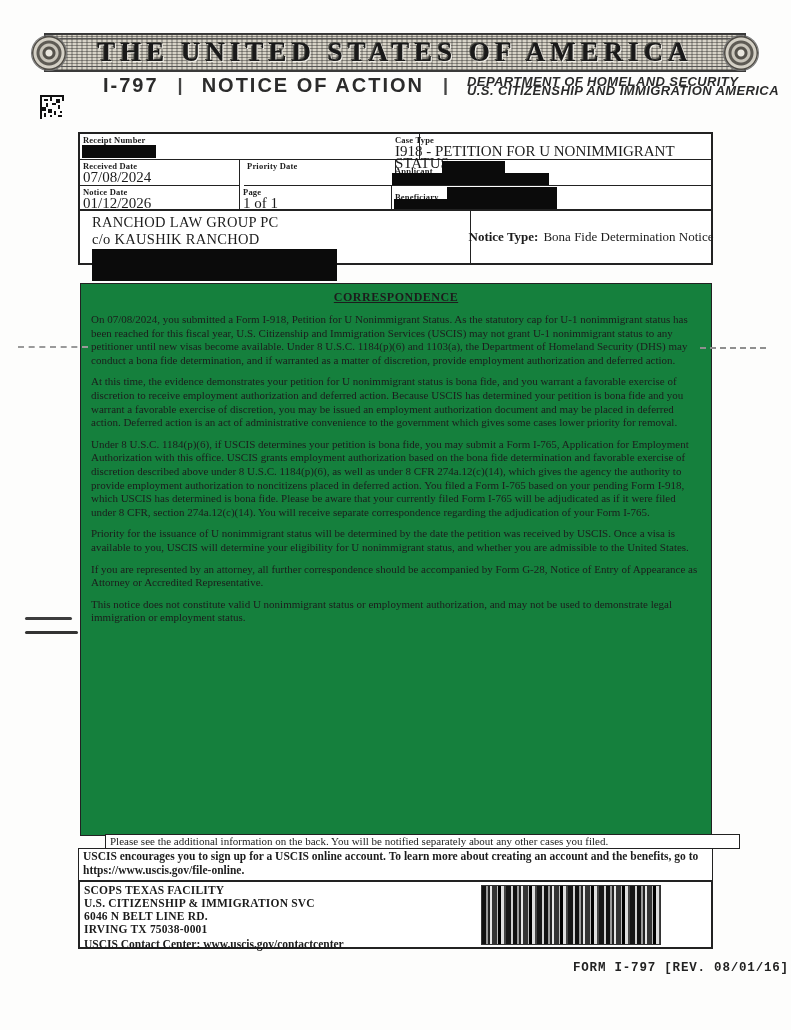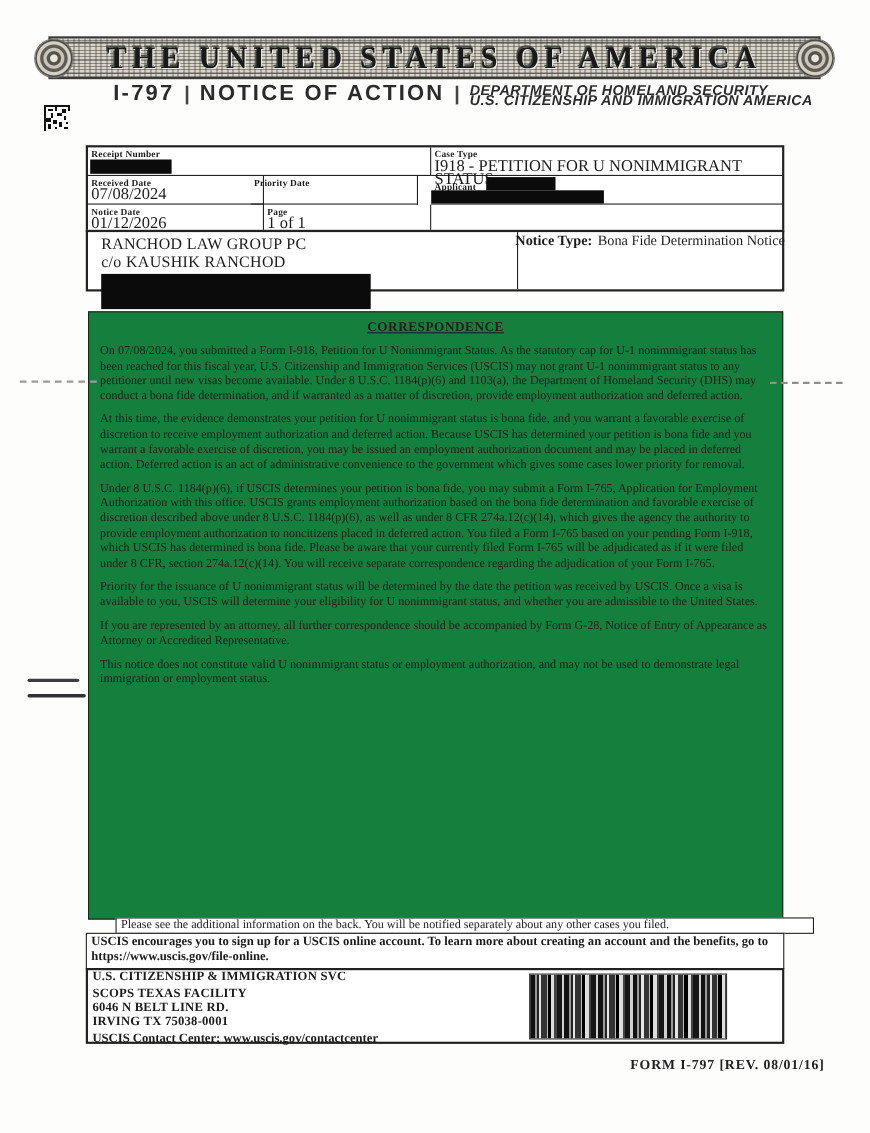--- a/index.html
+++ b/index.html
@@ -31,21 +31,21 @@
     position:absolute;top:50%;width:34px;height:34px;border-radius:50%;
     transform:translateY(-50%);
     background:radial-gradient(circle at 50% 50%, #e9e6dd 0 3px, #55524b 4px 6px, #c9c5ba 7px 9px, #5e5b54 10px 12px, #d4d0c5 13px 15px, #4d4a44 16px 17px);
     box-shadow:0 0 0 1px #777;
   }
   .rosette.left{left:-14px;}
   .rosette.right{right:-14px;}
 
   
   .subheader{
-    position:absolute;left:103px;top:74px;display:flex;align-items:center;gap:9px;
+    position:absolute;left:103px;top:74px;display:flex;align-items:center;gap:19px;
     font-family:"Liberation Sans", sans-serif;color:#2b2b2b;
   }
   .form-code,.form-name{font-size:20px;font-weight:bold;letter-spacing:2px;white-space:nowrap;}
   .hdr-sep{font-size:18px;font-weight:bold;color:#444;}
   .dept-block{display:flex;flex-direction:column;justify-content:center;line-height:9px;}
   .dept-line{font-size:13px;font-weight:bold;letter-spacing:.4px;white-space:nowrap;font-style:italic;}
 
   .datamatrix{position:absolute;left:40px;top:95px;width:24px;height:24px;}
 
   
@@ -61,21 +61,21 @@
   
   .addr-row{
     position:absolute;left:78px;top:209px;width:635px;height:56px;
     border:2px solid #222;box-sizing:border-box;background:#fff;
   }
   .addr-left{position:absolute;left:0;top:0;width:391px;height:100%;border-right:1.5px solid #222;box-sizing:border-box;}
   .addr-line{font-size:14.5px;line-height:17px;padding-left:12px;letter-spacing:.3px;}
   .addr-line.first{padding-top:3px;}
   .notice-type{
     position:absolute;left:391px;top:0;right:0;height:100%;
-    display:flex;justify-content:center;font-size:13px;white-space:nowrap;
+    display:flex;align-items:center;justify-content:center;font-size:13px;white-space:nowrap;
   }
   .notice-type b{margin-right:5px;}
 
   
   .corr-box{
     position:absolute;left:80px;top:283px;width:632px;height:553px;
     border:1.5px solid #222;box-sizing:border-box;background:#15803d;
     padding:6px 10px 0 10px;
   }
   .corr-heading{
@@ -105,21 +105,21 @@
   .barcode{
     position:absolute;left:402px;top:4px;width:178px;height:58px;
     background:repeating-linear-gradient(90deg,
       #111 0 4px, #999 4px 6px, #222 6px 8px, #e5e5e5 8px 10px,
       #333 10px 15px, #bbb 15px 16px, #000 16px 19px, #ddd 19px 22px,
       #444 22px 24px, #161616 24px 29px, #cfcfcf 29px 31px);
     outline:1px solid #333;
   }
   .form-rev{
     position:absolute;left:573px;top:961px;
-    font-family:Liberation Serif, serif;font-size:12.5px;font-weight:bold;
+    font-family:Liberation Mono, monospace;font-size:12.5px;font-weight:bold;
     letter-spacing:.8px;color:#222;white-space:nowrap;
   }
 
   
   .artifact{position:absolute;}
   .dash-left{left:18px;top:346px;width:70px;border-top:2px dashed #9a9a9a;}
   .dash-right{left:700px;top:347px;width:66px;border-top:2px dashed #8f8f8f;}
   .bar-1{left:25px;top:617px;width:47px;height:3px;background:#3d3d3d;border-radius:2px;}
   .bar-2{left:25px;top:631px;width:53px;height:3px;background:#333;border-radius:2px;}
 </style>
@@ -163,56 +163,61 @@
         <rect x="10" y="8" width="1" height="1" fill="#111"></rect>
       <rect x="2" y="9" width="1" height="2" fill="#111"></rect>
         <rect x="9" y="10" width="2" height="1" fill="#111"></rect>
       <rect x="5" y="10" width="1" height="1" fill="#111"></rect>
         <rect x="11" y="1" width="1" height="2" fill="#111"></rect>
     </svg>
   </div>
 
   <div class="case-table">
 
-    <div class="ct-cell" style="left:0;top:0;width:312px;height:26px;border-right:1.5px solid #222;border-bottom:1.5px solid #222;">
+    <div class="ct-cell" style="left:0;top:0;width:340px;height:26px;border-right:1.5px solid #222;border-bottom:1.5px solid #222;">
       <div class="ct-label">Receipt Number</div>
       <div class="redact" style="left:2px;top:11px;width:74px;height:13px;"></div>
     </div>
 
     <div class="ct-cell" style="left:312px;top:0;right:0;height:26px;border-bottom:1.5px solid #222;">
       <div class="ct-label">Case Type</div>
       <div class="ct-value">I918 - PETITION FOR U NONIMMIGRANT STATUS</div>
     </div>
 
     <div class="ct-cell" style="left:0;top:26px;width:160px;height:26px;border-right:1.5px solid #222;border-bottom:1.5px solid #222;">
       <div class="ct-label">Received Date</div>
       <div class="ct-value">07/08/2024</div>
     </div>
 
-    <div class="ct-cell" style="left:148px;top:26px;width:152px;height:26px;border-right:1.5px solid #222;border-bottom:1.5px solid #222;">
+    <div class="ct-cell" style="left:164px;top:26px;width:152px;height:26px;border-right:1.5px solid #222;border-bottom:1.5px solid #222;">
       <div class="ct-label">Priority Date</div>
       <div class="ct-value"></div>
     </div>
 
     <div class="ct-cell" style="left:312px;top:26px;right:0;height:26px;border-bottom:1.5px solid #222;">
       <span class="ct-label" style="display:inline-block;">Applicant</span>
       <div class="redact" style="left:50px;top:1px;width:63px;height:12px;"></div>
       <div class="redact" style="left:0;top:13px;width:157px;height:12px;"></div>
     </div>
 
     <div class="ct-cell" style="left:0;top:52px;width:160px;bottom:0;border-right:1.5px solid #222;">
       <div class="ct-label">Notice Date</div>
       <div class="ct-value">01/12/2026</div>
     </div>
 
     <div class="ct-cell" style="left:160px;top:52px;width:152px;bottom:0;border-right:1.5px solid #222;">
       <div class="ct-label">Page</div>
       <div class="ct-value">1 of 1</div>
     </div>
 
+    <div class="ct-cell" style="left:312px;top:52px;right:0;bottom:0;">
+      <span class="ct-label" style="display:inline-block;">Beneficiary</span>
+      <div class="redact" style="left:55px;top:1px;width:110px;height:12px;"></div>
+      <div class="redact" style="left:2px;top:13px;width:163px;height:12px;"></div>
+    </div>
   </div>
 
   <div class="addr-row">
     <div class="addr-left">
       <div class="addr-line first">RANCHOD LAW GROUP PC</div>
       <div class="addr-line">c/o KAUSHIK RANCHOD</div>
       <div class="redact" style="left:12px;top:38px;width:245px;height:32px;"></div>
     </div>
     <div class="notice-type">
       <b>Notice Type:</b>
@@ -235,22 +240,22 @@
         <p class="corr-p">If you are represented by an attorney, all further correspondence should be accompanied by Form G-28, Notice of Entry of Appearance as Attorney or Accredited Representative.</p>
 
         <p class="corr-p">This notice does not constitute valid U nonimmigrant status or employment authorization, and may not be used to demonstrate legal immigration or employment status.</p>
       </div>
   </div>
 
   <div class="back-row">Please see the additional information on the back. You will be notified separately about any other cases you filed.</div>
   <div class="account-row">USCIS encourages you to sign up for a USCIS online account. To learn more about creating an account and the benefits, go to https://www.uscis.gov/file-online.</div>
 
   <div class="office-box">
+    <div class="office-line first">SCOPS TEXAS FACILITY</div>
     <div class="office-line">U.S. CITIZENSHIP &amp; IMMIGRATION SVC</div>
-    <div class="office-line first">SCOPS TEXAS FACILITY</div>
     <div class="office-line">6046 N BELT LINE RD.</div>
     <div class="office-line">IRVING TX 75038-0001</div>
     <div class="office-contact">USCIS Contact Center: www.uscis.gov/contactcenter</div>
     <div class="barcode"></div>
   </div>
 
   <div class="form-rev">FORM I-797 [REV. 08/01/16]</div>
 
   <div class="artifact dash-left"></div>
   <div class="artifact dash-right"></div>

